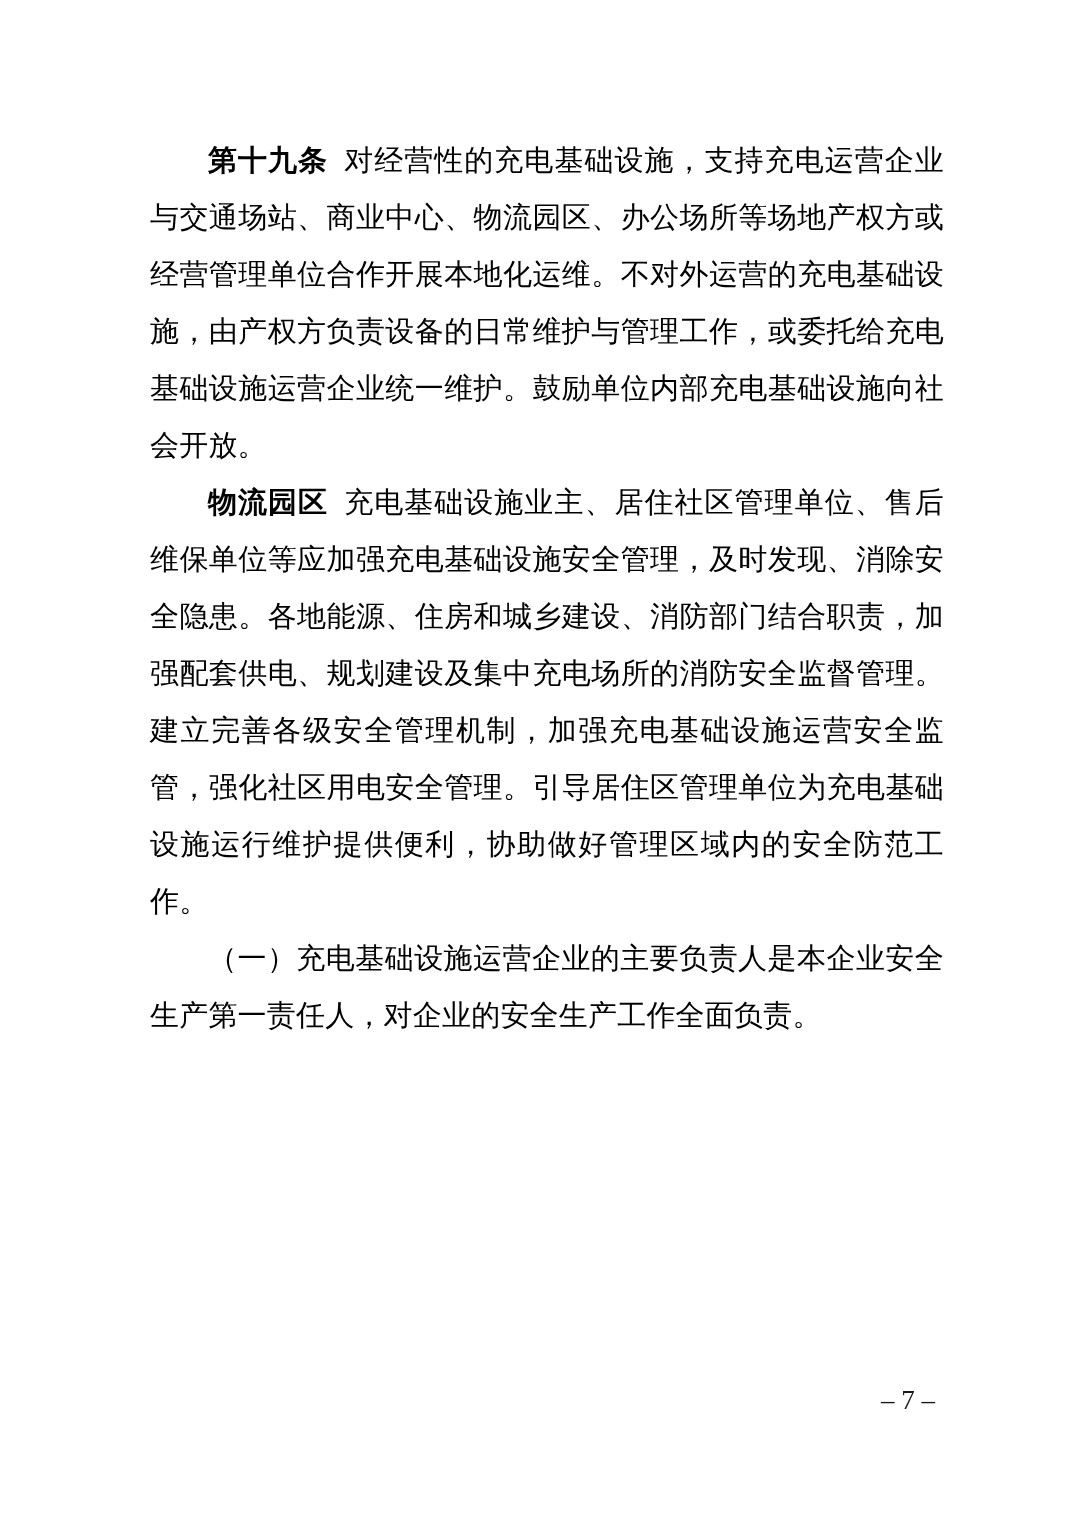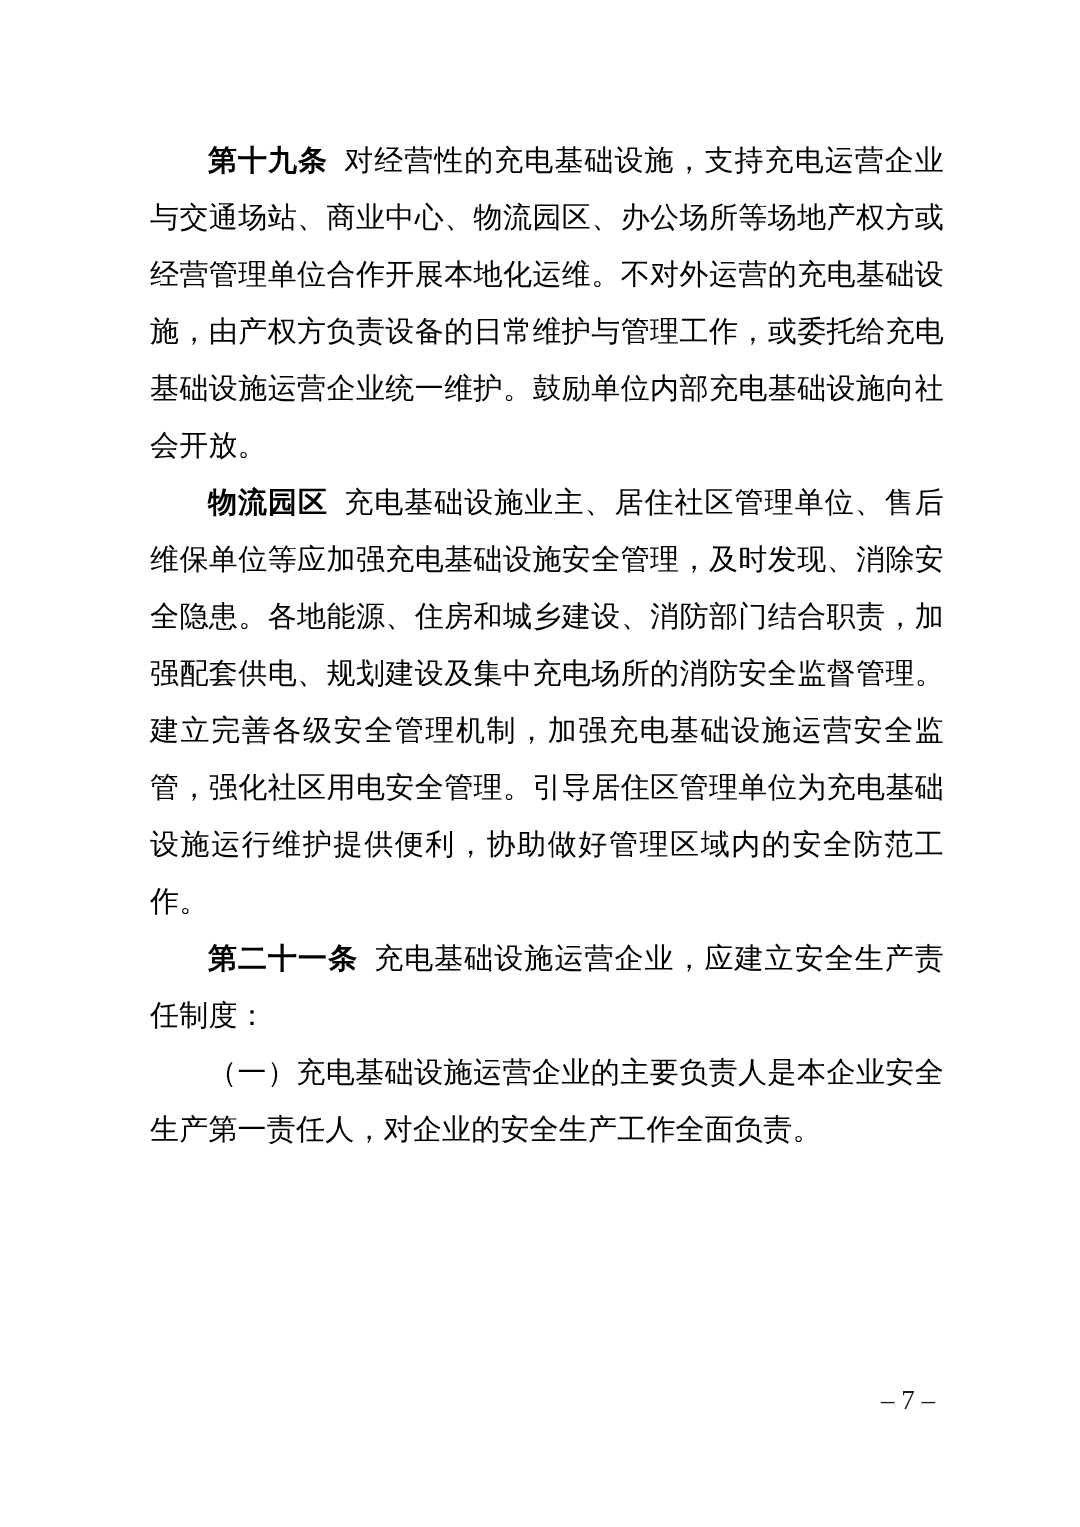--- a/index.html
+++ b/index.html
@@ -58,21 +58,20 @@
 <body>
 
 <div class="page">
 
   <div class="content">
 
     <p class="para"><span class="article-heading">第十九条</span><span>对经营性的充电基础设施，支持充电运营企业与交通场站、商业中心、物流园区、办公场所等场地产权方或经营管理单位合作开展本地化运维。不对外运营的充电基础设施，由产权方负责设备的日常维护与管理工作，或委托给充电基础设施运营企业统一维护。鼓励单位内部充电基础设施向社会开放。</span></p>
 
     <p class="para"><span class="article-heading">物流园区</span><span>充电基础设施业主、居住社区管理单位、售后维保单位等应加强充电基础设施安全管理，及时发现、消除安全隐患。各地能源、住房和城乡建设、消防部门结合职责，加强配套供电、规划建设及集中充电场所的消防安全监督管理。建立完善各级安全管理机制，加强充电基础设施运营安全监管，强化社区用电安全管理。引导居住区管理单位为充电基础设施运行维护提供便利，协助做好管理区域内的安全防范工作。</span></p>
 
-    <p class="para"><span class="article-heading">第二十一条</span><span>充电基础设施运营企业，应建立安全生产责任制度：</span></p>
 
     <p class="para"><span>（一）充电基础设施运营企业的主要负责人是本企业安全生产第一责任人，对企业的安全生产工作全面负责。</span></p>
 
 
   </div>
 
   <div class="footer">– 7 –</div>
 
 </div>
 

